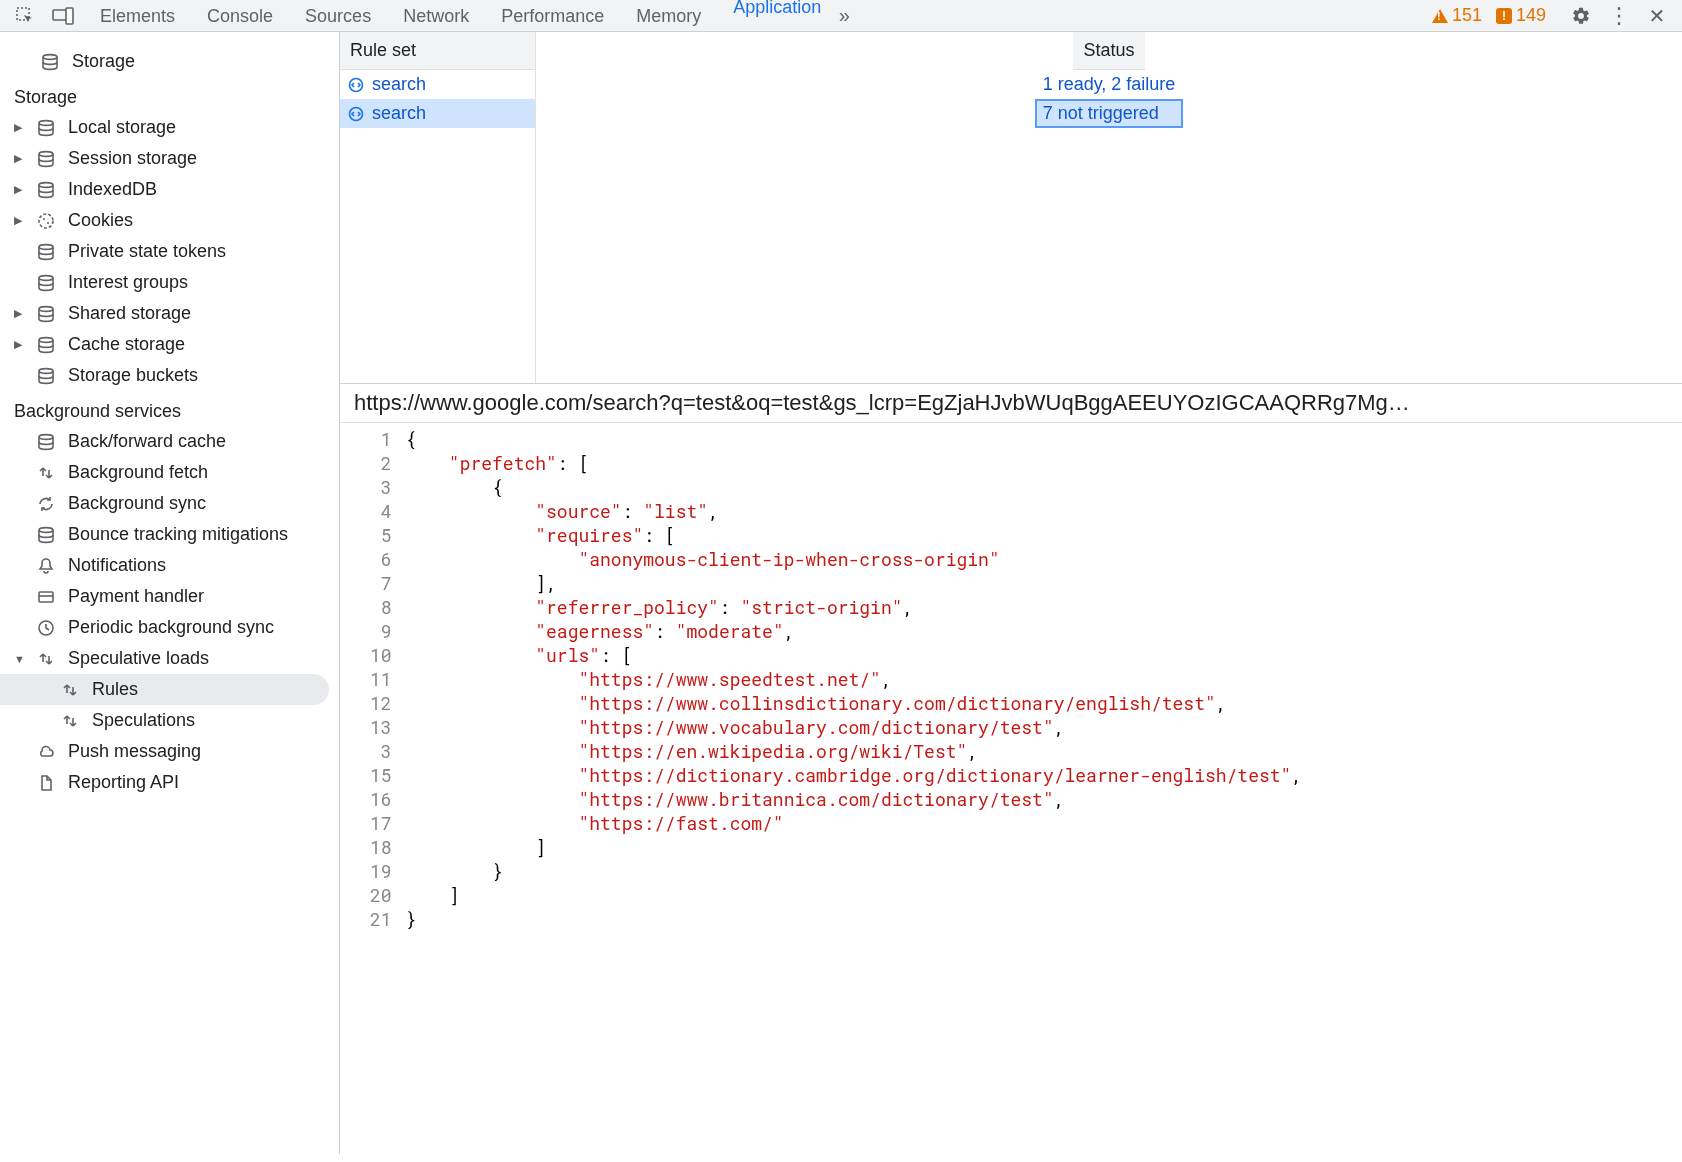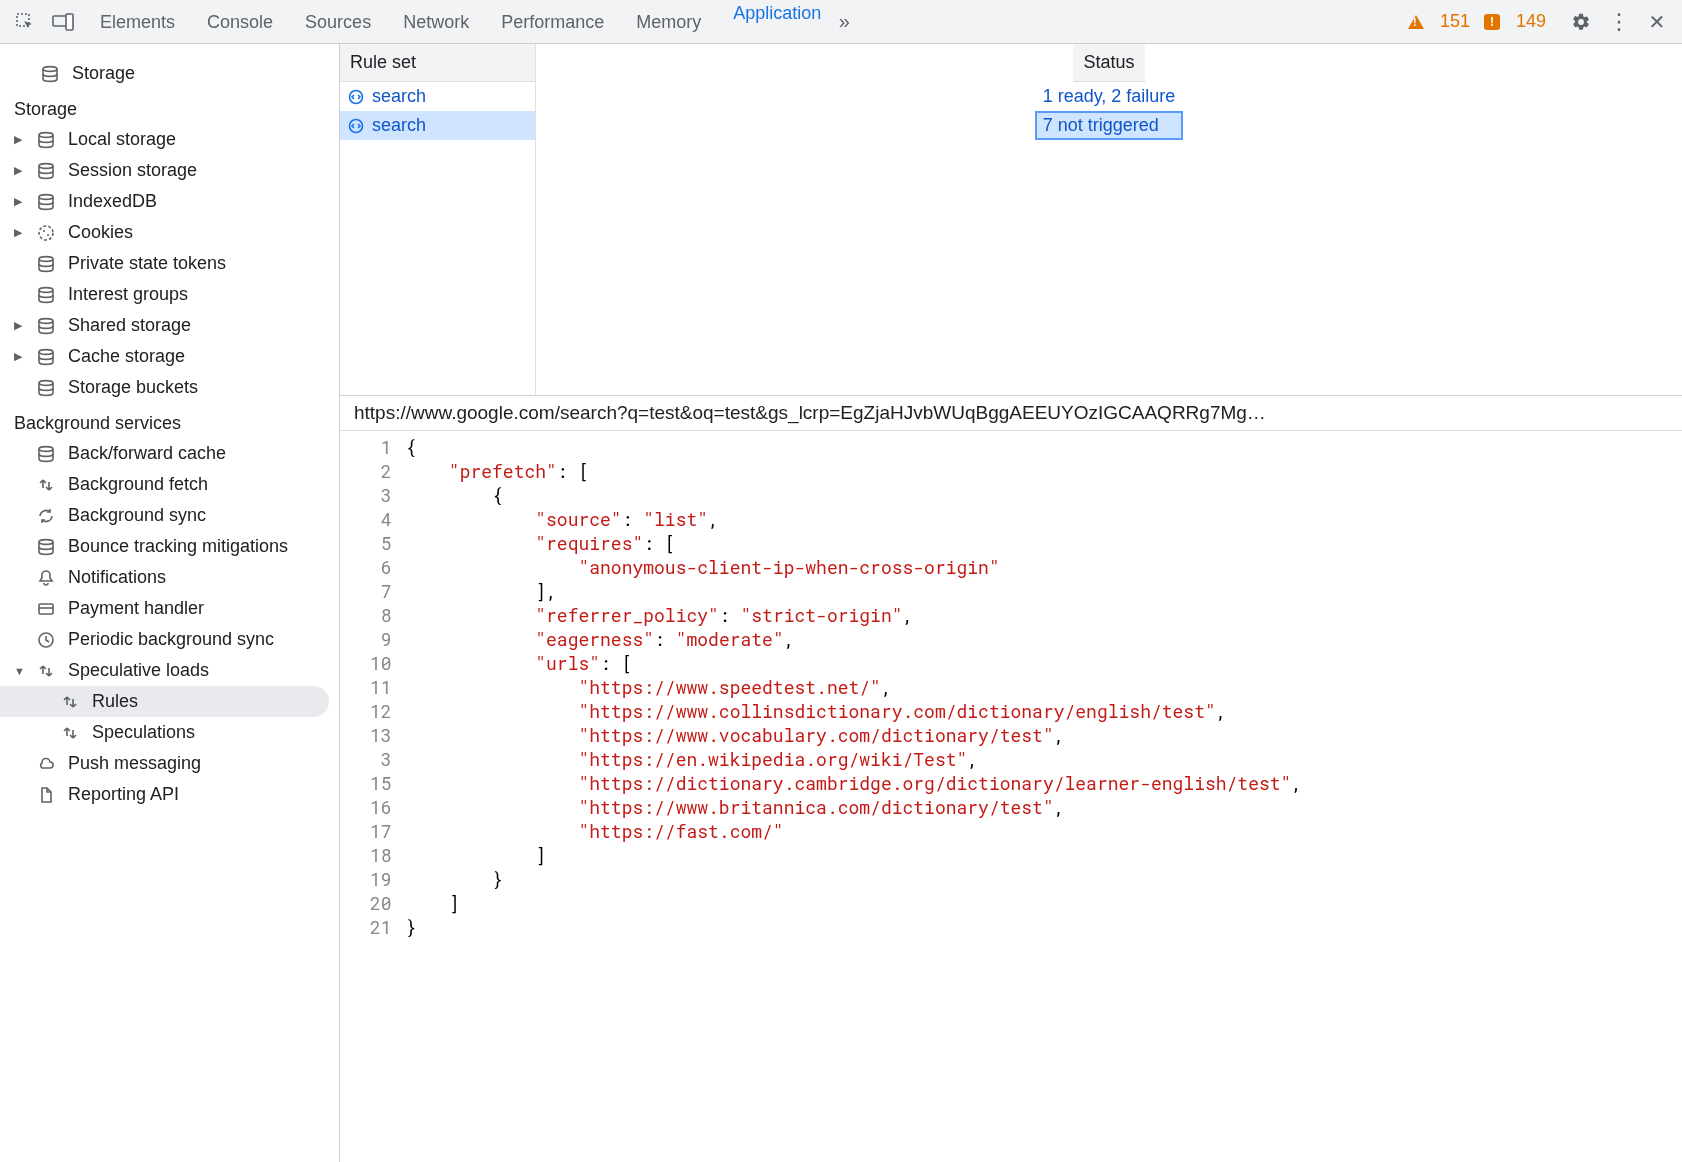--- a/index.html
+++ b/index.html
@@ -22,21 +22,21 @@
     font-family: -apple-system, "Helvetica Neue", Arial, sans-serif;
     font-size: 18px;
     color: var(--text);
     background: #fff;
     height: 100%;
     overflow: hidden;
   }
   
   .tabbar {
     display: flex; align-items: center;
-    height: 44px;
+    height: 32px;
     background: var(--bg-tab);
     border-bottom: 1px solid var(--border);
     padding: 0 8px;
     gap: 4px;
   }
   .tabbar .iconbtn {
     width: 34px; height: 34px;
     display: flex; align-items: center; justify-content: center;
     border-radius: 4px;
     color: #5f6368;
@@ -46,21 +46,21 @@
     color: #5f6368;
     padding: 8px 2px 7px;
     cursor: default;
   }
   .tabbar .tab.active {
     color: var(--blue);
     border-bottom: 3px solid var(--blue);
     padding-bottom: 22px;
   }
   .tabbar .spacer { flex: 1; }
-  .badge { display:flex; align-items:center; gap:16px; font-feature-settings:"tnum"; }
+  .badge { display:flex; align-items:center; gap:4px; font-feature-settings:"tnum"; }
   .badge.warn { color: var(--warn); }
   .badge.err  { color: var(--warn); }
   .tri-warn {
     width:0;height:0;border-left:8px solid transparent;border-right:8px solid transparent;
     border-bottom:14px solid #e37400; position:relative;
   }
   .tri-warn::after{content:"!";position:absolute;left:-3px;top:1px;color:#fff;font-size:11px;font-weight:bold;}
   .sq-err {
     width:16px;height:16px;background:#e37400;border-radius:3px;color:#fff;
     font-size:12px;font-weight:bold;display:flex;align-items:center;justify-content:center;
@@ -116,21 +116,21 @@
   .trow.sel-bg { background: var(--sel-bg); }
   .link { color: var(--link-blue); }
   .ruleset .trow .ic { color:#1a73e8; width:18px;}
 
   
   .urlbar {
     padding: 6px 14px;
     border-bottom: 1px solid var(--border-light);
     white-space: nowrap; overflow:hidden; text-overflow: ellipsis;
     color: var(--text);
-    font-size: 19px;
+    font-size: 22px;
   }
   .code {
     flex:1; overflow:auto;
     font-family: Menlo, Consolas, "Roboto Mono", monospace;
     font-size: 18px;
     line-height: 24px;
     display:flex;
     padding: 4px 0 20px;
   }
   .gutter {

